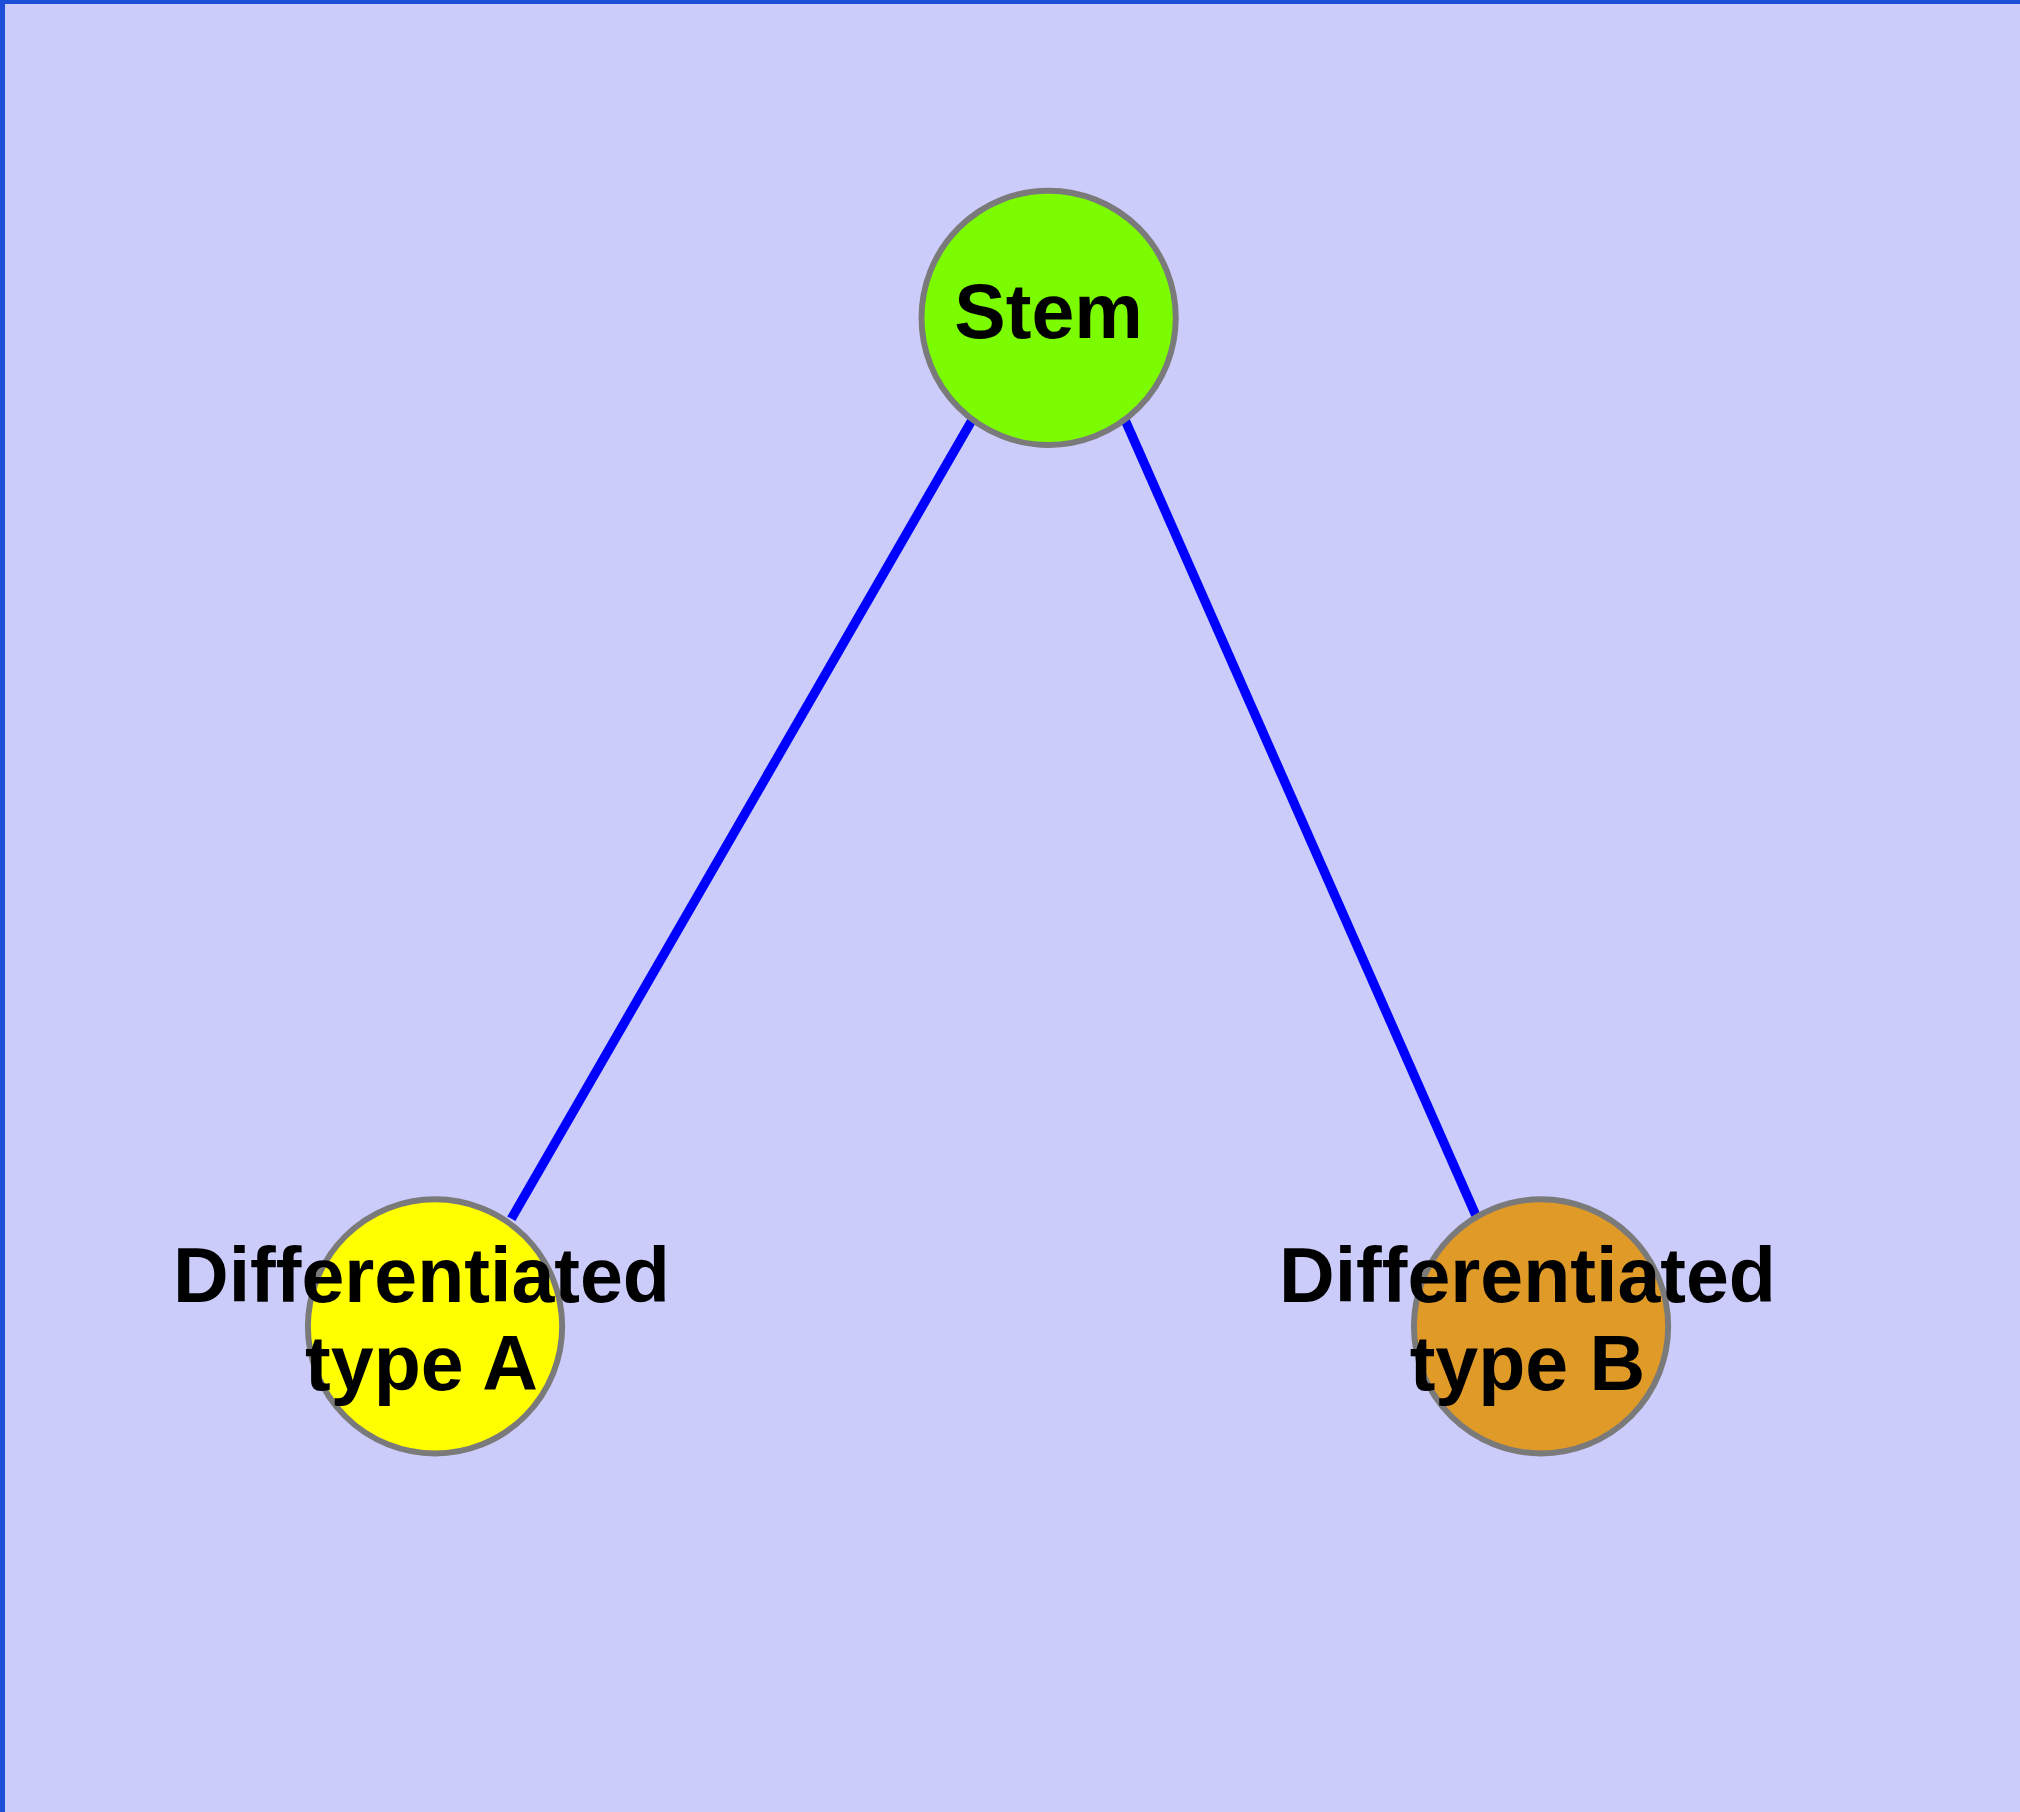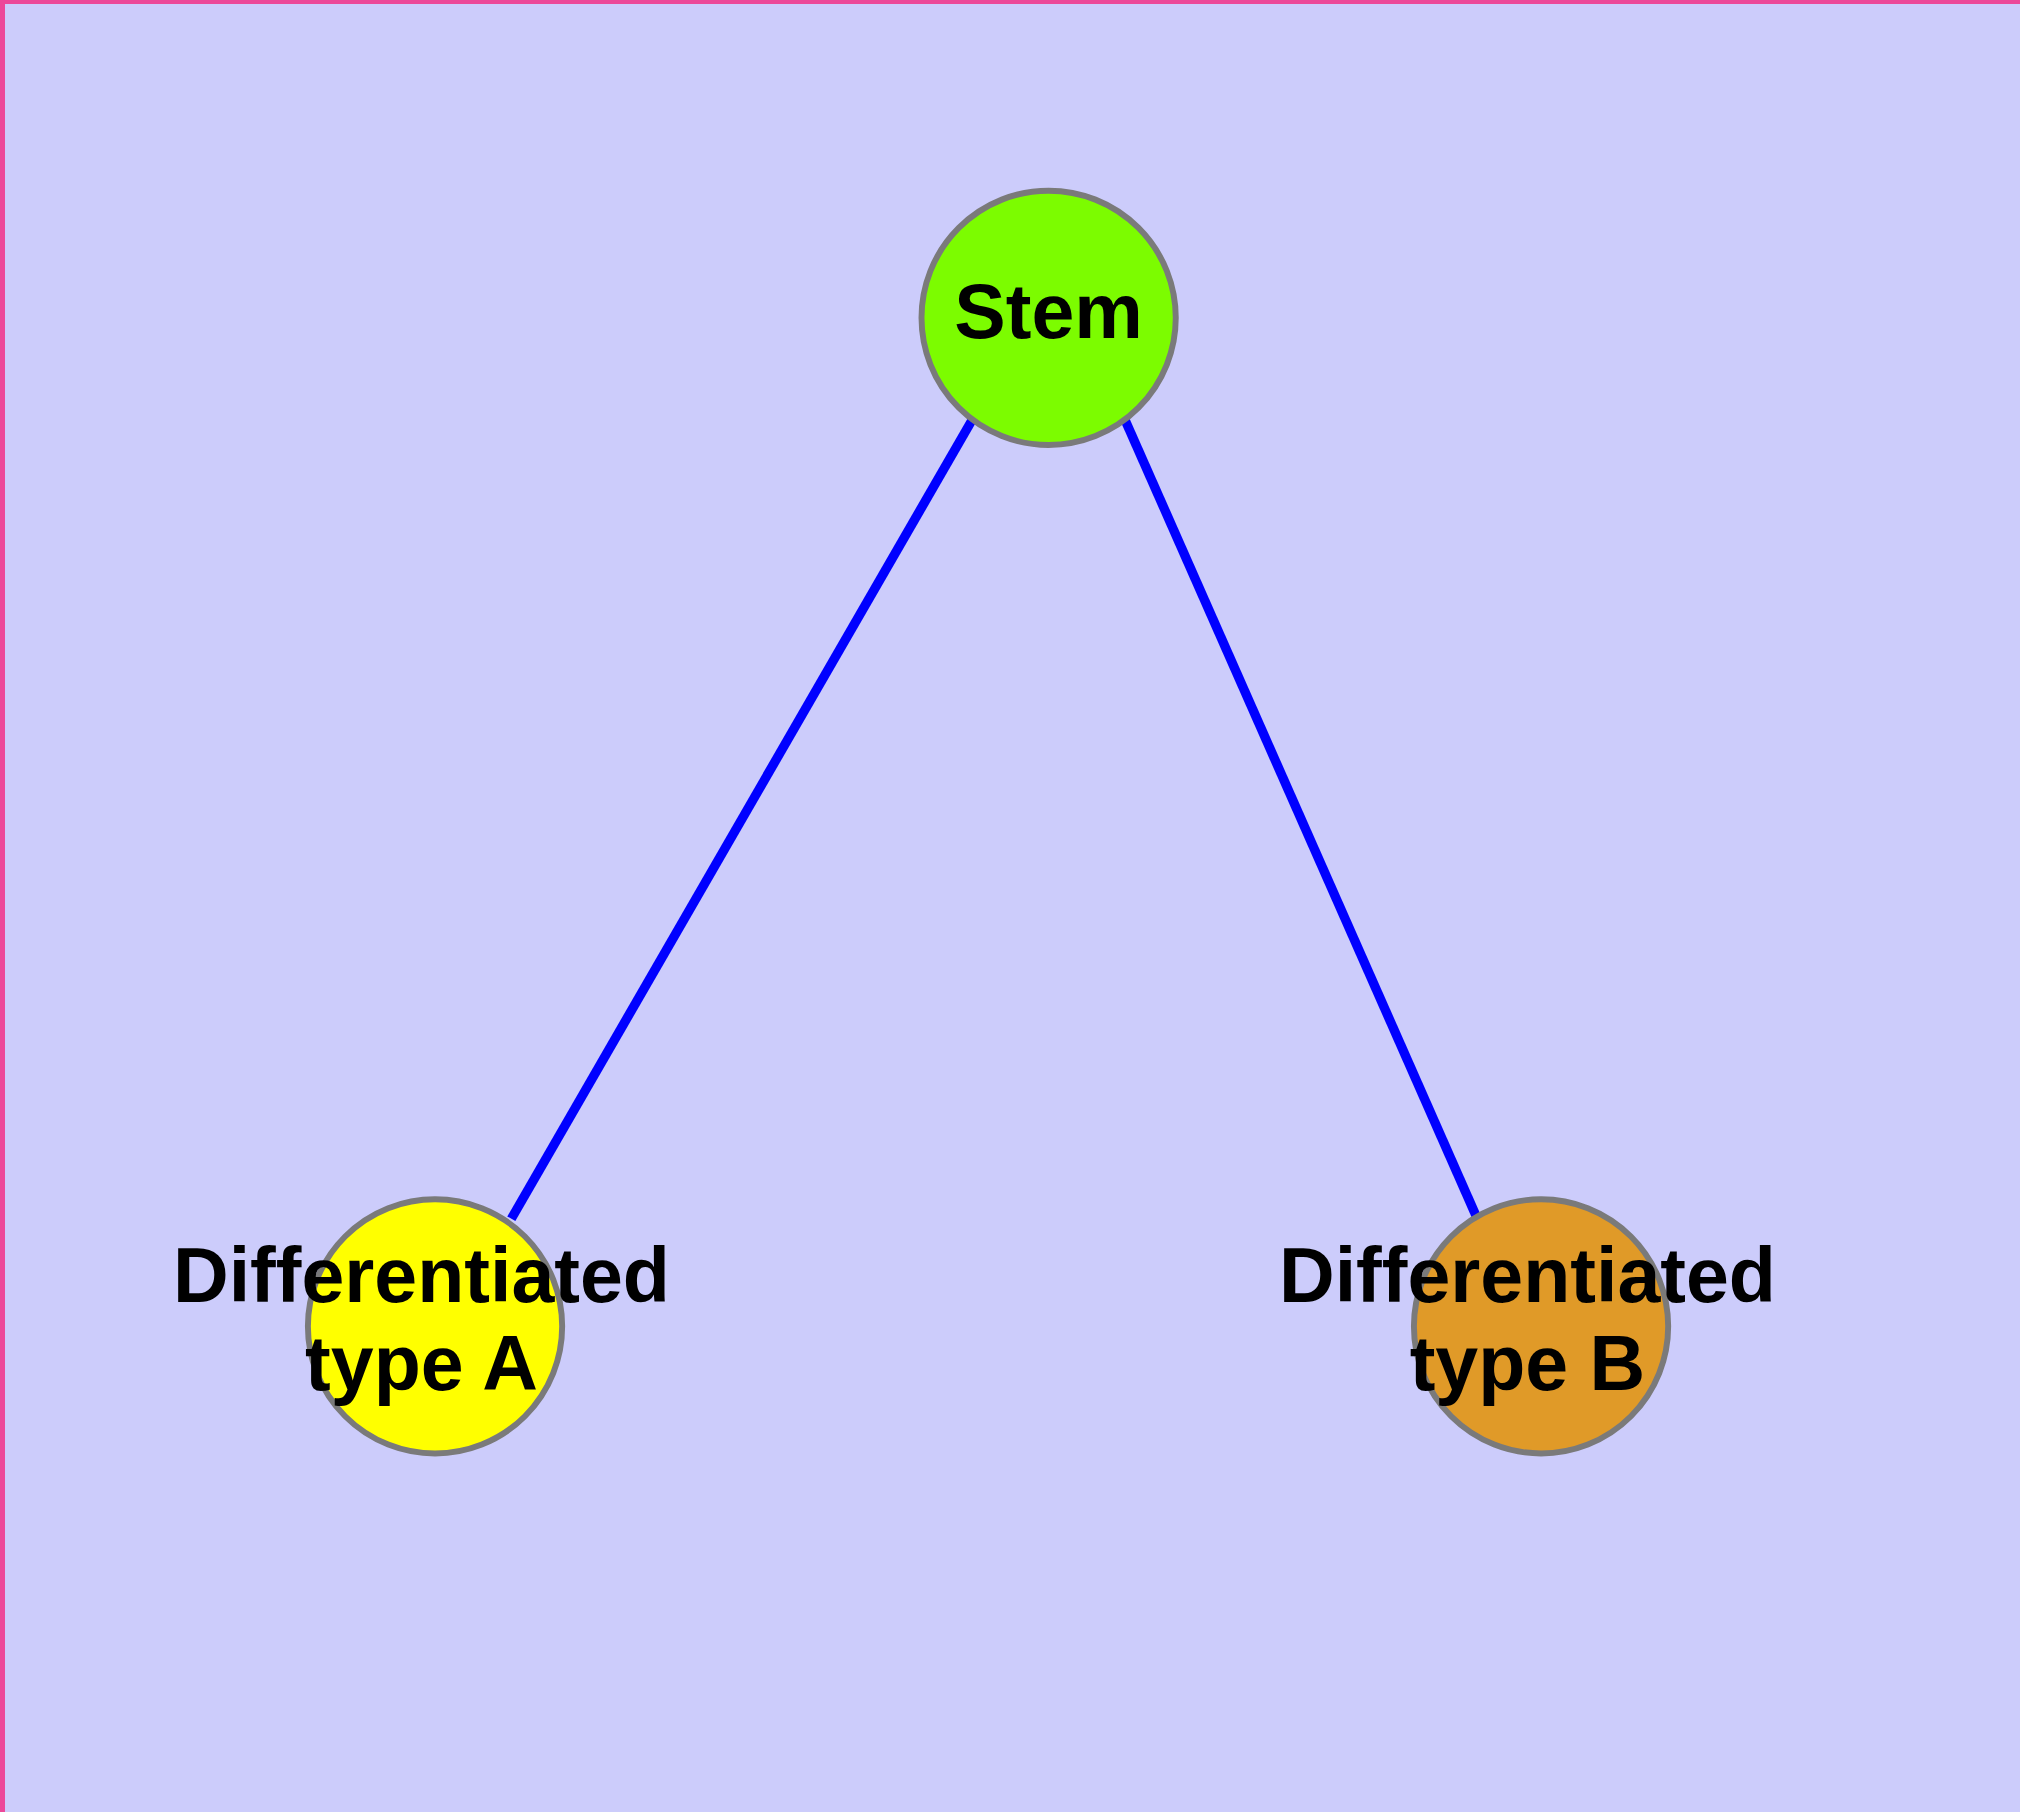--- a/index.html
+++ b/index.html
@@ -6,21 +6,21 @@
   html, body {
     margin: 0;
     padding: 0;
     background: #ffffff;
   }
   #canvas {
     position: relative;
     width: 2021px;
     height: 1812px;
     overflow: hidden;
-    background: #ec4899;
+    background: #1d4ed8;
     font-family: "Liberation Sans", sans-serif;
   }
   #plot-area {
     position: absolute;
     left: 5.1px;
     top: 4.2px;
     width: 2015px;
     height: 1808px;
     background: #ccccfb;
   }

